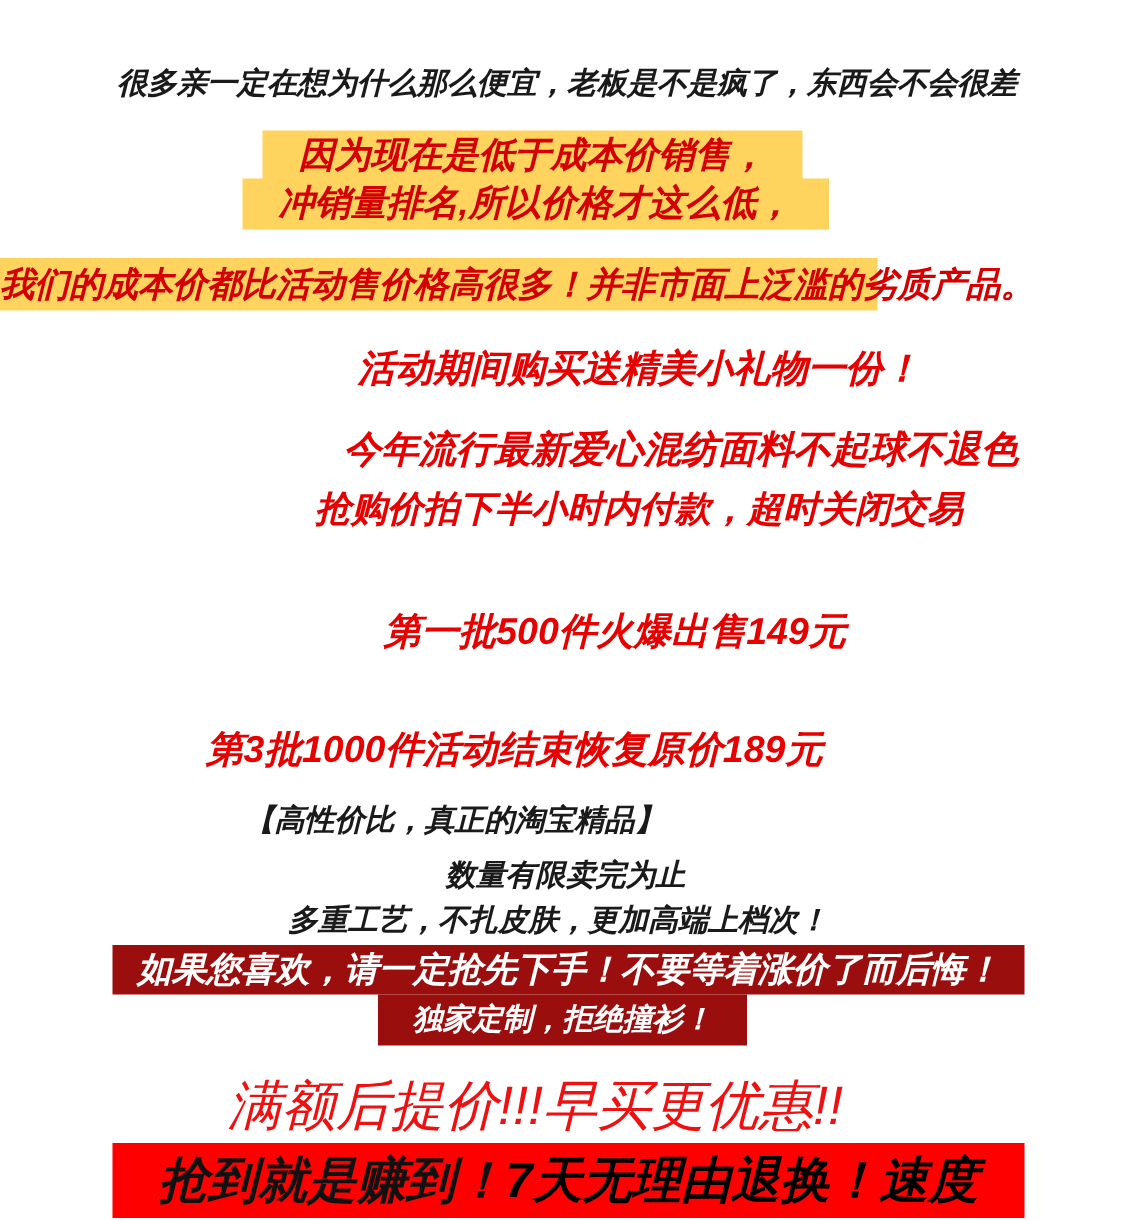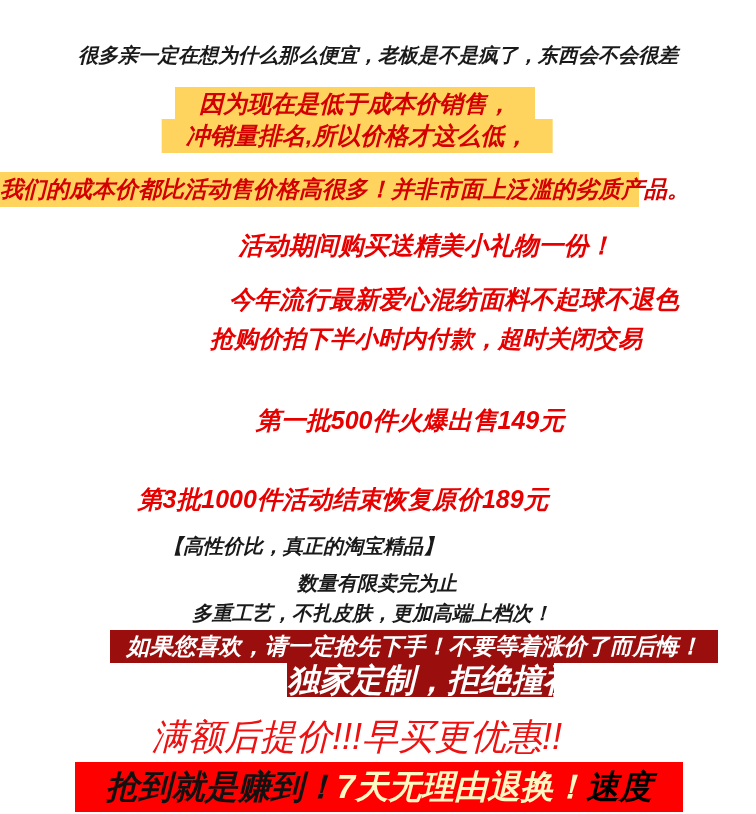--- a/index.html
+++ b/index.html
@@ -26,21 +26,21 @@
     color:#d40000;
     font-size:24px;
     padding:3px 24px;
     line-height:28px;
   }
   .hl1{top:87px;left:355px;}
   .hl2{top:119px;left:357px;}
 
   .yellow-band{
     position:absolute;
-    top:172px;left:0;width:639px;height:35px;
+    top:172px;left:0;width:585px;height:35px;
     background:#ffd45e;
     color:#d40000;
     font-size:23px;font-weight:bold;
     line-height:35px;text-align:center;
     white-space:nowrap;
   }
 
   .red{color:#e60000;margin-left:48px;}
   .gift{top:229px;font-size:25px;}
   .fabric{top:283px;font-size:25px;padding-left:28px;}
@@ -55,37 +55,36 @@
   .stock{top:570px;left:377px;font-size:20px;}
   .craft{top:600px;left:372px;font-size:20px;}
 
   .red-band{
     position:absolute;
     background:#9b0e0e;
     color:#ffffff;
     font-weight:bold;
     text-align:center;
     white-space:nowrap;
-    margin-left:35px;
   }
   .urge1{top:630px;left:75px;width:608px;height:33px;font-size:23px;line-height:33px;}
-  .urge2{top:663px;left:252px;width:267px;height:34px;font-size:32px;line-height:34px;}
+  .urge2{top:663px;left:252px;width:246px;height:34px;font-size:20px;line-height:34px;}
 
   .price-rise{top:713px;left:357px;font-size:36px;font-weight:normal;color:#ee1111;}
 
   .banner{
     position:absolute;
     top:762px;left:75px;width:608px;height:50px;
     background:#ff0000;
     font-size:33px;font-weight:bold;
     line-height:50px;text-align:center;
     white-space:nowrap;
   }
   .b-black{color:#111111;}
-  .b-yellow{color:#fef9c3;}
+  .b-yellow{color:#000000;}
   .b-white{color:#000000;}
 </style>
 </head>
 <body>
 
 <div class="page">
 
   <div class="line intro centered">很多亲一定在想为什么那么便宜，老板是不是疯了，东西会不会很差</div>
 
   <div class="line hl hl1 cx">因为现在是低于成本价销售，</div>

